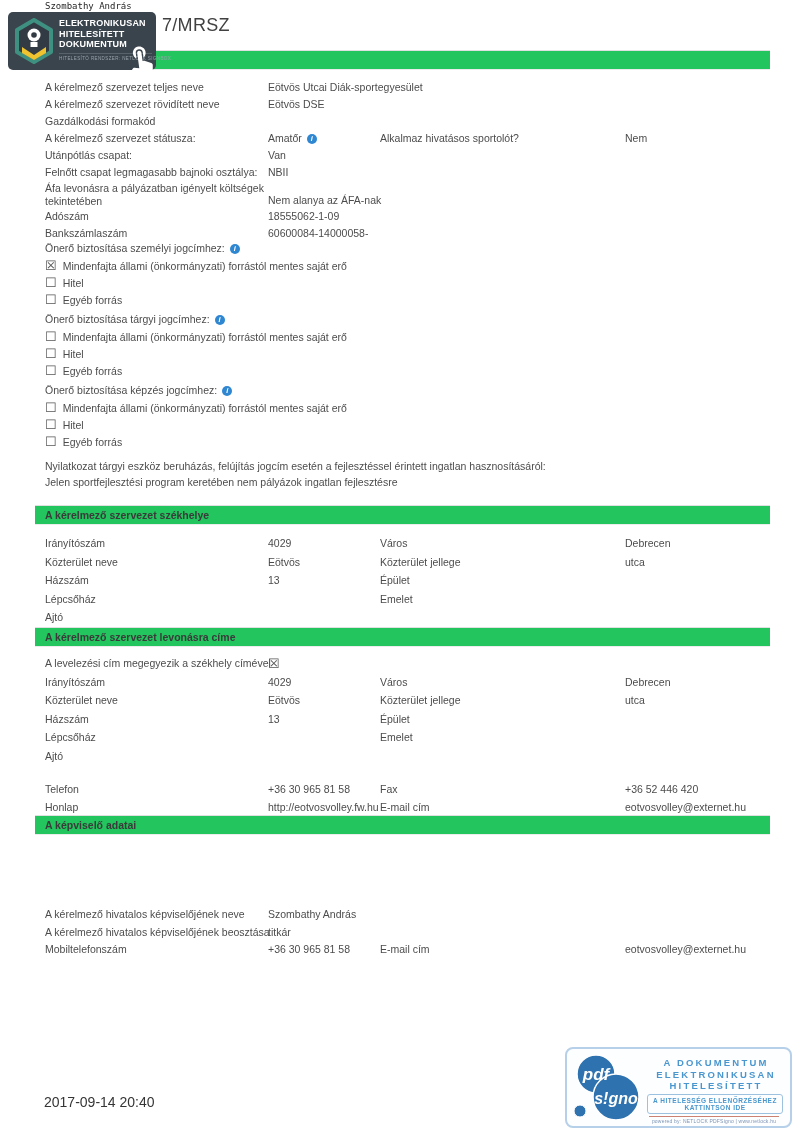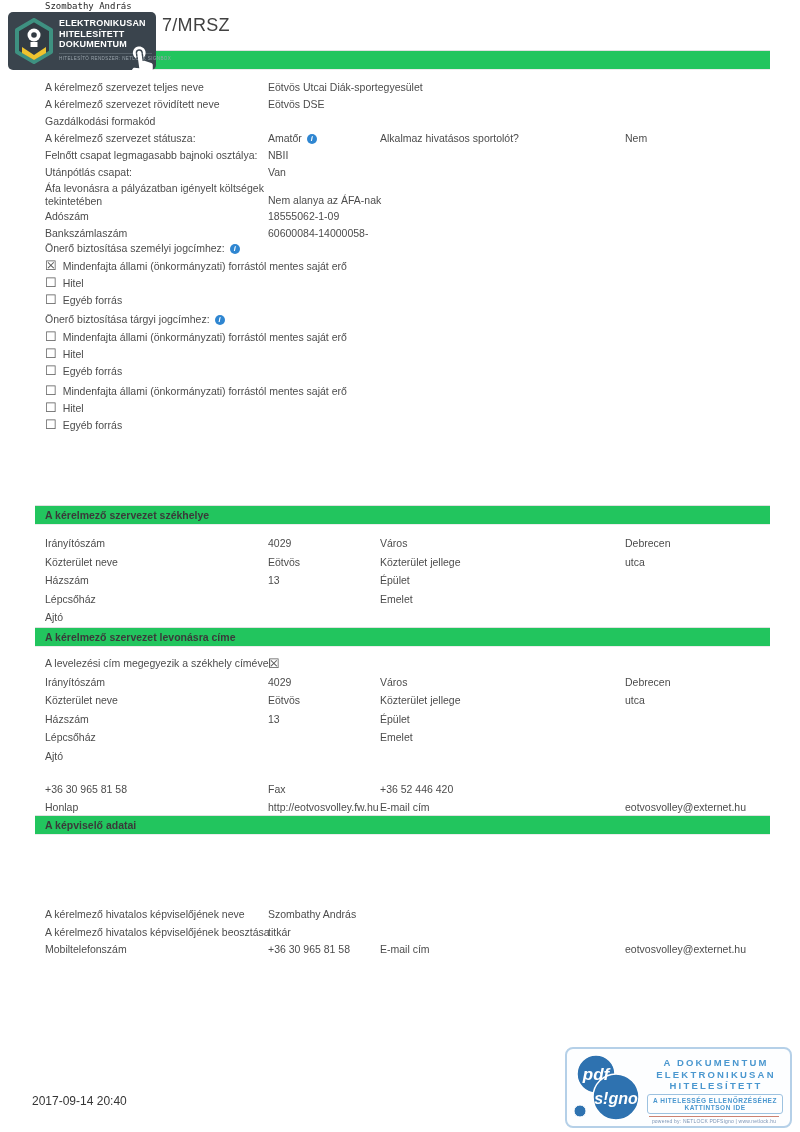--- a/index.html
+++ b/index.html
@@ -46,21 +46,21 @@
 
   
   .cb-block{position:absolute;left:35px;width:735px;}
   .cb-group{margin-bottom:3px;}
   .cb-title{height:17px;line-height:17px;padding-left:10px;}
   .cb-option{height:17px;display:flex;align-items:center;padding-left:10px;}
   .cb-box{font-size:13px;line-height:13px;margin-right:6px;color:#565656;}
 
   .decl{position:absolute;left:45px;width:725px;line-height:16px;}
 
-  .footer-ts{position:absolute;left:32px;top:1094px;font-size:12px;color:#353535;}
+  .footer-ts{position:absolute;left:44px;top:1094px;font-size:14px;color:#353535;}
 
   
   .stamp{position:absolute;left:565px;top:1047px;width:227px;height:81px;background:#fdfeff;
          border:2px solid #b5d0e8;border-radius:8px;display:flex;overflow:hidden;cursor:pointer;}
   .stamp-logo{position:relative;flex:0 0 80px;}
   .stamp-right{flex:1;padding:8px 5px 0 0;text-align:center;}
   .stamp-line{font-size:9.5px;font-weight:bold;color:#4A97CF;letter-spacing:2.2px;line-height:11.5px;white-space:nowrap;}
   .stamp-verify{margin:2px 2px 0 0;border:1px solid #9dc2e0;border-radius:3px;padding:2px 0 1px;}
   .verify-line{font-size:6.5px;font-weight:bold;color:#4A97CF;letter-spacing:.5px;line-height:7.5px;white-space:nowrap;}
   .stamp-tiny{margin:2px 6px 0 2px;padding-top:1px;border-top:1px solid #cb8272;font-size:5px;
@@ -115,26 +115,26 @@
     </div>
     <div class="row">
       <span class="lbl">A kérelmező szervezet státusza:</span>
       <span class="val">
         <span>Amatőr</span><span class="info">i</span>
       </span>
       <span class="lbl">Alkalmaz hivatásos sportolót?</span>
       <span class="val">Nem</span>
     </div>
     <div class="row">
+      <span class="lbl">Utánpótlás csapat:</span>
+      <span class="val span3">Van</span>
+    </div>
+    <div class="row">
       <span class="lbl">Felnőtt csapat legmagasabb bajnoki osztálya:</span>
       <span class="val span3">NBII</span>
-    </div>
-    <div class="row">
-      <span class="lbl">Utánpótlás csapat:</span>
-      <span class="val span3">Van</span>
     </div>
     <div class="row-tall">
       <span class="lbl">Áfa levonásra a pályázatban igényelt költségek tekintetében</span>
       <span class="val">Nem alanya az ÁFA-nak</span>
     </div>
     <div class="row">
       <span class="lbl">Adószám</span>
       <span class="val span3">18555062-1-09</span>
     </div>
     <div class="row">
@@ -172,35 +172,42 @@
       <div class="cb-option">
         <span class="cb-box">☐</span>
         <span>Hitel</span>
       </div>
       <div class="cb-option">
         <span class="cb-box">☐</span>
         <span>Egyéb forrás</span>
       </div>
     </div>
     <div class="cb-group">
+      <div class="cb-title">
+        <span>Önerő biztosítása képzés jogcímhez:</span><span class="info">i</span>
+      </div>
       <div class="cb-option">
         <span class="cb-box">☐</span>
         <span>Mindenfajta állami (önkormányzati) forrástól mentes saját erő</span>
       </div>
       <div class="cb-option">
         <span class="cb-box">☐</span>
         <span>Hitel</span>
       </div>
       <div class="cb-option">
         <span class="cb-box">☐</span>
         <span>Egyéb forrás</span>
       </div>
     </div>
   </div>
 
+  <div class="decl" style="top:458px;">
+    <div>Nyilatkozat tárgyi eszköz beruházás, felújítás jogcím esetén a fejlesztéssel érintett ingatlan hasznosításáról:</div>
+    <div>Jelen sportfejlesztési program keretében nem pályázok ingatlan fejlesztésre</div>
+  </div>
 
   <div class="section-bar" style="top:505px;">A kérelmező szervezet székhelye</div>
   <div class="rows rows-addr" style="top:534px;">
     <div class="row">
       <span class="lbl">Irányítószám</span>
       <span class="val">4029</span>
       <span class="lbl">Város</span>
       <span class="val">Debrecen</span>
     </div>
     <div class="row">
@@ -262,20 +269,21 @@
     <div class="row">
       <span class="lbl">Ajtó</span>
       <span class="val"></span>
       <span class="lbl"></span>
       <span class="val"></span>
     </div>
   </div>
 
   <div class="rows rows-contact" style="top:780px;">
     <div class="row">
+      <span class="lbl">Telefon</span>
       <span class="val">+36 30 965 81 58</span>
       <span class="lbl">Fax</span>
       <span class="val">+36 52 446 420</span>
     </div>
     <div class="row">
       <span class="lbl">Honlap</span>
       <span class="val">http://eotvosvolley.fw.hu</span>
       <span class="lbl">E-mail cím</span>
       <span class="val">eotvosvolley@externet.hu</span>
     </div>

